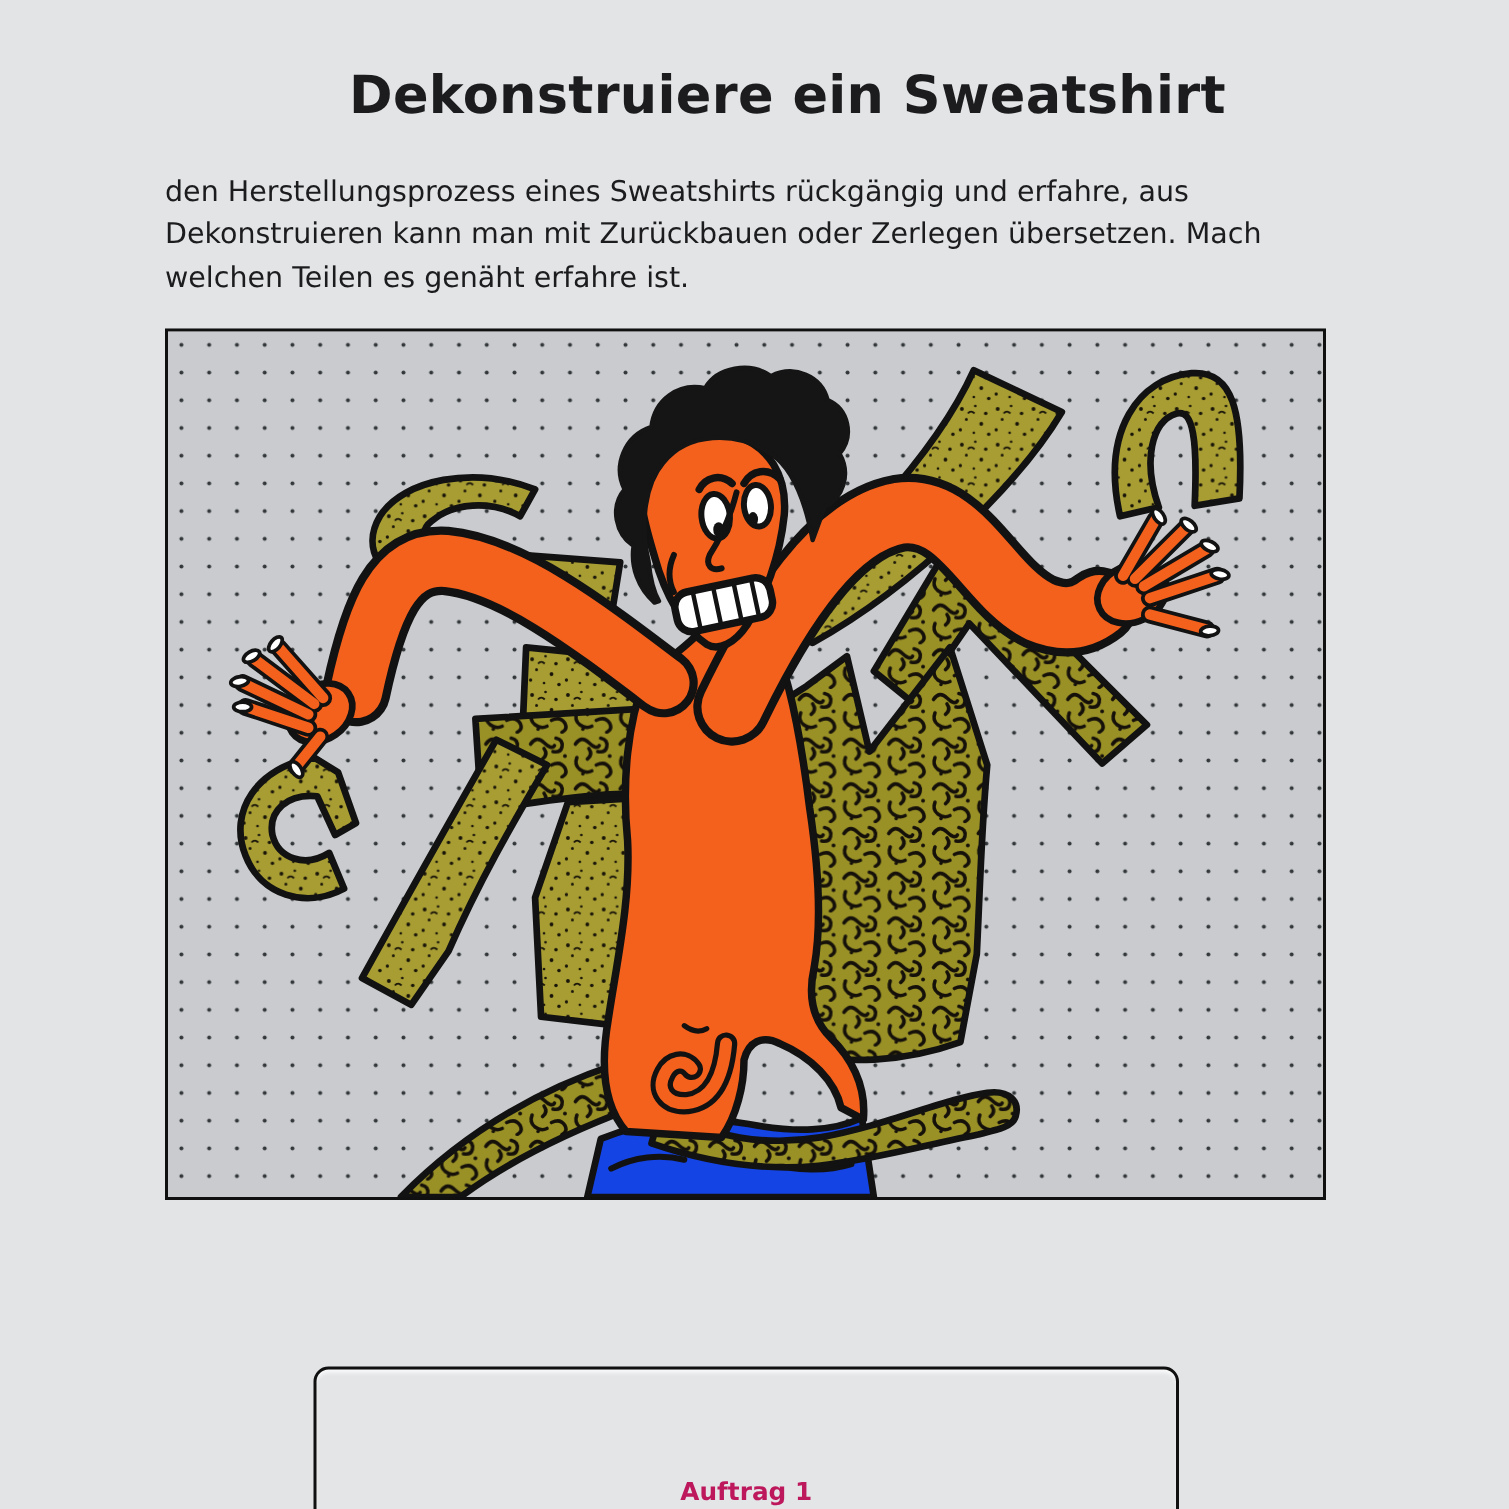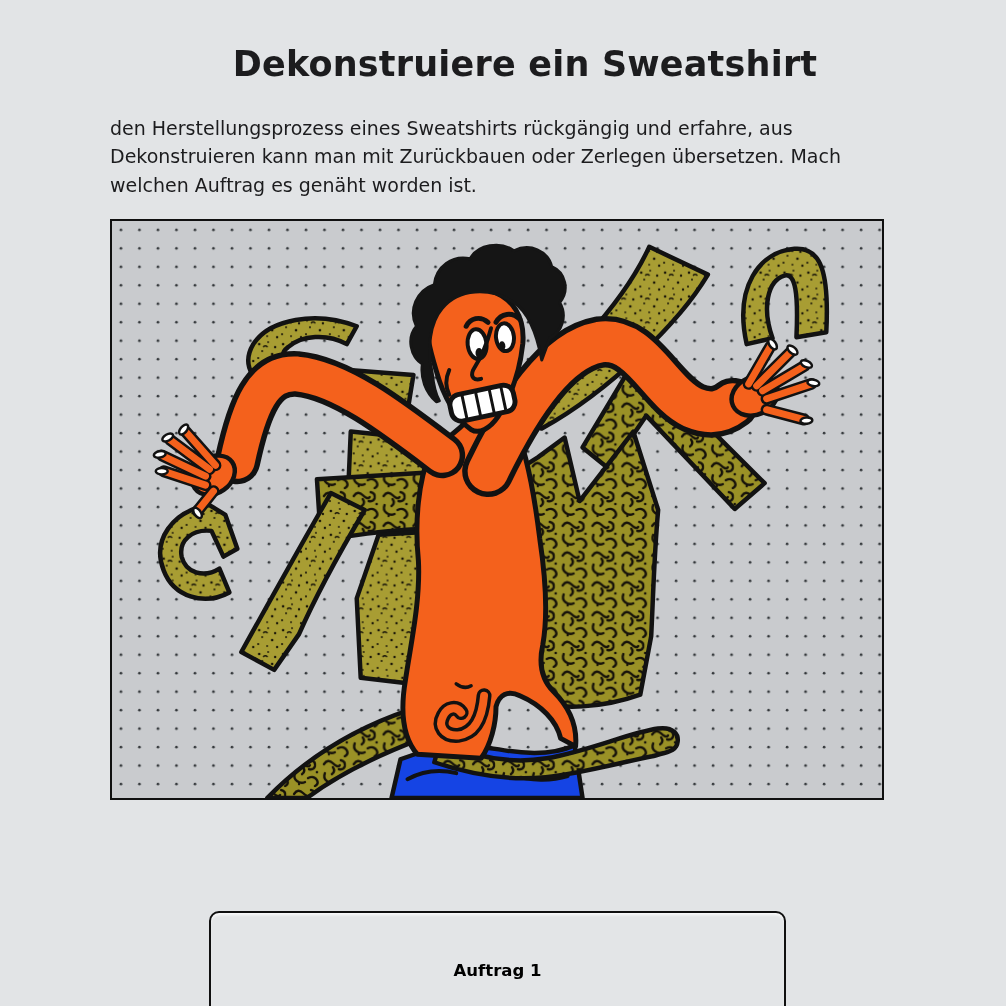--- a/index.html
+++ b/index.html
@@ -24,34 +24,34 @@
     position:absolute;left:110px;top:219px;width:774px;height:581px;
     border:2.5px solid #101010;background:var(--canvas-bg);
   }
   .stage svg{display:block;width:100%;height:100%}
   .task-card{
     position:absolute;left:209px;top:911px;width:577px;height:150px;
     background:#e3e5e7;border:2.5px solid #101010;border-radius:10px;
     box-shadow:inset 0 3px 3px -1px rgba(255,255,255,.85);
   }
   .task-card-label{
-    margin-top:48px;text-align:center;font-size:16.5px;font-weight:600;color:#000000;
+    margin-top:72px;text-align:center;font-size:16.5px;font-weight:600;color:#be185d;
   }
   .fb{stroke:var(--outline);stroke-width:4.5;stroke-linejoin:round}
   .ln{stroke:var(--outline);fill:none;stroke-linecap:round}
 </style>
 </head>
 <body>
 
 <h1 class="title">Dekonstruiere ein Sweatshirt</h1>
 
 <div class="intro">
   <div>den Herstellungsprozess eines Sweatshirts rückgängig und erfahre, aus</div>
   <div>Dekonstruieren kann man mit Zurückbauen oder Zerlegen übersetzen. Mach</div>
-  <div>welchen Auftrag es genäht worden ist.</div>
+  <div>welchen Teilen es genäht erfahre ist.</div>
 </div>
 
 <div class="stage">
   <svg viewBox="0 0 774 581" preserveAspectRatio="none">
     <defs>
       <pattern id="dotgrid" width="18.6" height="18.6" patternUnits="userSpaceOnUse">
         <circle cx="9" cy="9" r="1.35" style="fill:var(--dot-color)"></circle>
       </pattern>
       <pattern id="fabL" width="24" height="24" patternUnits="userSpaceOnUse">
         <rect width="24" height="24" style="fill:var(--fabric-olive)"></rect>

